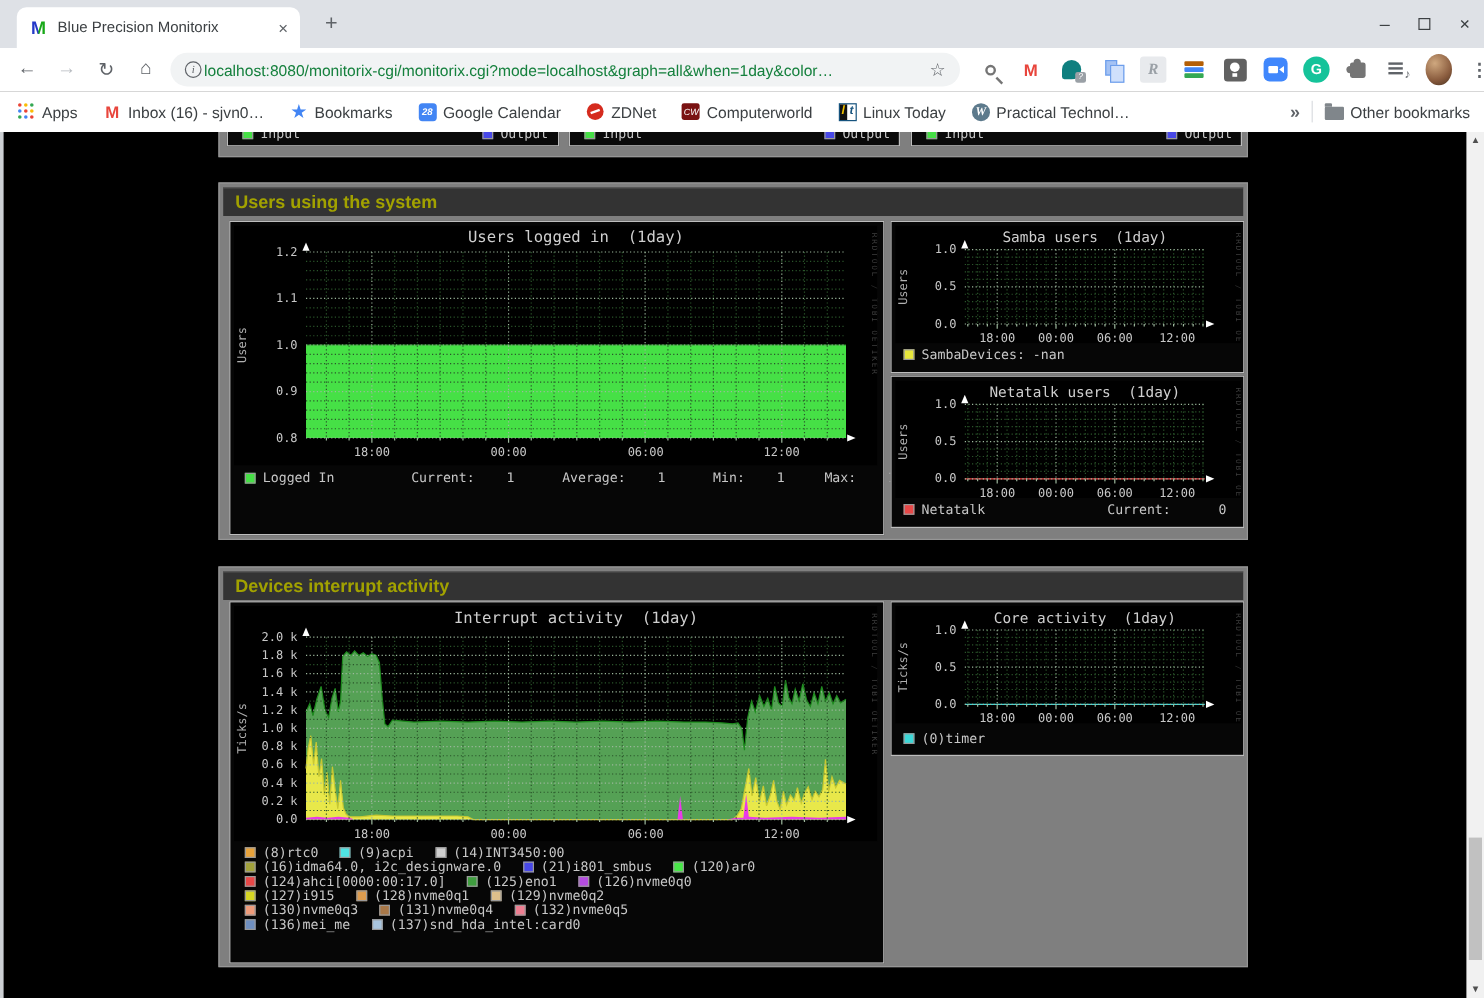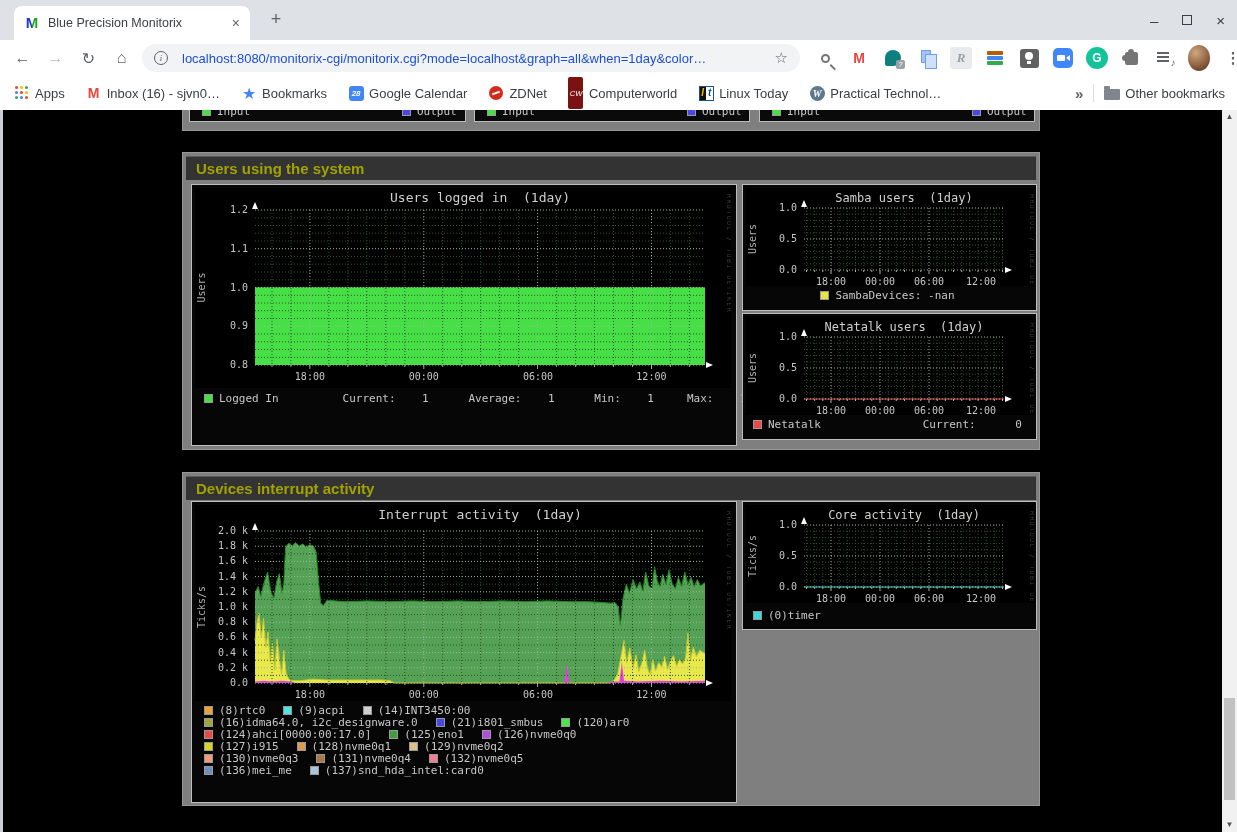--- a/index.html
+++ b/index.html
@@ -11,21 +11,21 @@
   .tab-title{font-size:12.5px;color:#3c4043;white-space:nowrap;overflow:hidden;flex:1;margin-left:8px}
   .tab-close{color:#5f6368;font-size:14px;margin-left:6px;cursor:default}
   .newtab{position:absolute;left:264px;top:9px;font-size:18px;color:#5f6368;width:24px;text-align:center}
   .wctrl{position:absolute;right:12px;top:0;height:40px;display:flex;align-items:center;gap:24px;color:#3c4043;font-size:15px}
   .wmax{width:10px;height:10px;border:1.5px solid #3c4043;display:inline-block}
   .toolbar{position:absolute;top:40px;left:0;width:1237px;height:36px;background:#fff;display:flex;align-items:center;padding-left:6px}
   .nav{font-size:16px;color:#5f6368;width:33px;text-align:center;flex:none}
   .nav.dis{color:#b8bcc1}
   .urlbar{width:658px;height:28px;background:#f1f3f4;border-radius:14px;display:flex;align-items:center;padding:0 12px;margin-left:4px;flex:none}
   .url-info{width:14px;height:14px;border:1.5px solid #5f6368;border-radius:50%;color:#5f6368;font-size:9px;font-family:"Liberation Serif",serif;font-style:italic;display:flex;align-items:center;justify-content:center;flex:none}
-  .url-text{font-size:13px;color:#1d4ed8;flex:1;margin-left:14px;white-space:nowrap;overflow:hidden}
+  .url-text{font-size:13px;color:#15803d;flex:1;margin-left:2px;white-space:nowrap;overflow:hidden}
   .url-star{font-size:15px;color:#5f6368;flex:none}
   .ext{display:flex;align-items:center;gap:12px;margin-left:14px}
   .ext>span{display:flex;align-items:center;justify-content:center;width:22px;height:22px;flex:none}
   
   .mag{width:9px;height:9px;border:2px solid #757575;border-radius:50%;position:relative}
   .mag::after{content:"";position:absolute;left:8px;top:8px;width:7px;height:2px;background:#757575;transform:rotate(45deg);transform-origin:0 0}
   .gmailM{color:#e8453c;font-weight:bold;font-size:14px}
   .chatq{width:16px;height:16px;background:#0e7f7f;border-radius:50% 50% 50% 2px;position:relative}
   .chatq::after{content:"?";position:absolute;right:-4px;bottom:-3px;width:9px;height:9px;background:#9aa0a6;color:#fff;font-size:7px;border-radius:2px;text-align:center;line-height:9px}
   .copyic{width:10px;height:13px;background:#a4c2f4;border:1px solid #6d9eeb;position:relative;margin:0 3px 3px 0}
@@ -51,21 +51,21 @@
   .kebab{color:#5f6368;font-size:15px;font-weight:bold}
   
   .bookbar{position:absolute;top:76px;left:0;width:1237px;height:34px;background:#fff;display:flex;align-items:center;padding-left:14px}
   .bm{display:flex;align-items:center;gap:5px;margin-right:21px;font-size:13px;color:#3c4043;white-space:nowrap}
   .b-ic{width:16px;height:16px;flex:none;display:flex;align-items:center;justify-content:center}
   .apps{width:3px;height:3px;background:#ea4335;border-radius:50%;box-shadow:5px 0 0 #fbbc04,10px 0 0 #34a853,0 5px 0 #4285f4,5px 5px 0 #ea4335,10px 5px 0 #fbbc04,0 10px 0 #34a853,5px 10px 0 #4285f4,10px 10px 0 #ea4335;margin:0 11px 11px 0}
   .bstar{color:#4285f4;font-size:16px}
   .gcal{width:15px;height:15px;background:#4285f4;border-radius:3px;color:#fff;font-size:8px;font-weight:bold;display:flex;align-items:center;justify-content:center}
   .zdnet{width:14px;height:14px;background:#d52b1e;border-radius:50%;position:relative}
   .zdnet::after{content:"";position:absolute;left:3px;top:6px;width:8px;height:2px;background:#fff;transform:rotate(-20deg)}
-  .cwic{width:15px;height:32px;background:#7a1212;color:#fff;font-size:7.5px;font-weight:normal;display:flex;align-items:center;justify-content:center;border-radius:2px}
+  .cwic{width:15px;height:14px;background:#7a1212;color:#fff;font-size:7.5px;font-weight:normal;display:flex;align-items:center;justify-content:center;border-radius:2px}
   .ltic{width:15px;height:15px;border:1.5px solid #16537e;background:#fff;position:relative}
   .ltic::before{content:"l";position:absolute;left:0;top:0;width:6px;height:100%;background:#111;color:#f2c200;font-size:10px;font-weight:bold;text-align:center;line-height:12px}
   .ltic::after{content:"t";position:absolute;right:0;top:0;width:6px;height:100%;color:#16537e;font-size:10px;font-weight:bold;text-align:center;line-height:12px}
   .wpic{width:15px;height:15px;border-radius:50%;background:#5d7a8c;color:#fff;font-size:10px;font-weight:bold;display:flex;align-items:center;justify-content:center;font-family:"Liberation Serif",serif}
   .folder{width:16px;height:11px;background:#80868b;border-radius:1px;position:relative;margin-top:3px}
   .folder::before{content:"";position:absolute;top:-3px;left:0;width:6px;height:3px;background:#80868b;border-radius:1px 1px 0 0}
   .chev{color:#5f6368;font-size:15px;font-weight:bold}
   .bm-right{position:absolute;right:12px;display:flex;align-items:center;gap:10px;font-size:13px;color:#3c4043}
   .divider{width:1px;height:18px;background:#dadce0}
   
@@ -423,21 +423,21 @@
             <text x="85.0" y="97" text-anchor="middle" font-size="10" fill="#c7c7c7">18:00</text>
             <text x="134.0" y="97" text-anchor="middle" font-size="10" fill="#c7c7c7">00:00</text>
             <text x="183.0" y="97" text-anchor="middle" font-size="10" fill="#c7c7c7">06:00</text>
             <text x="235.0" y="97" text-anchor="middle" font-size="10" fill="#c7c7c7">12:00</text>
             <polygon points="55,19 61,19 58,12" fill="#fff"></polygon>
             <polygon points="266,82 259,79 259,85" fill="#fff"></polygon>
             <text x="158" y="14" text-anchor="middle" font-size="12" fill="#cfcfcf">Samba&nbsp;users&nbsp;&nbsp;(1day)</text>
             <text x="10" y="51" font-size="10" fill="#b0b0b0" text-anchor="middle" transform="rotate(-90 10 51)">Users</text>
             <text x="284" y="6" font-size="6.5" fill="#3e3e3e" letter-spacing="1.5" transform="rotate(90 284 6)">RRDTOOL / TOBI OETIKER</text>
           </svg></div>
-      <div class="glegend" style="left:10px;top:104px;right:14px;justify-content:center">
+      <div class="glegend" style="left:10px;top:104px;right:14px;justify-content:flex-start">
         <span style="display:inline-flex;align-items:center"><i style="background: rgb(232, 232, 60);"></i><span>Samba</span></span>
         <span>Devices: -nan</span>
       </div>
     </div>
     <div class="cell" style="left:559px;top:160px;width:295px;height:127px">
       <div class="chart" id="chart-netatalk"><svg width="288" height="98" xmlns="http://www.w3.org/2000/svg" font-family="'DejaVu Sans Mono',monospace">
             <rect x="0" y="0" width="288" height="98" fill="#000"></rect>
             <polyline points="58.0,82.0 258.0,82.0" fill="none" stroke="#e84848" stroke-width="1"></polyline>
             <line x1="60.5" y1="20" x2="60.5" y2="82" stroke="#2a552a" stroke-width="1" stroke-dasharray="1 2"></line>
             <line x1="60.5" y1="82" x2="60.5" y2="84" stroke="#9db89d" stroke-width="1"></line>

